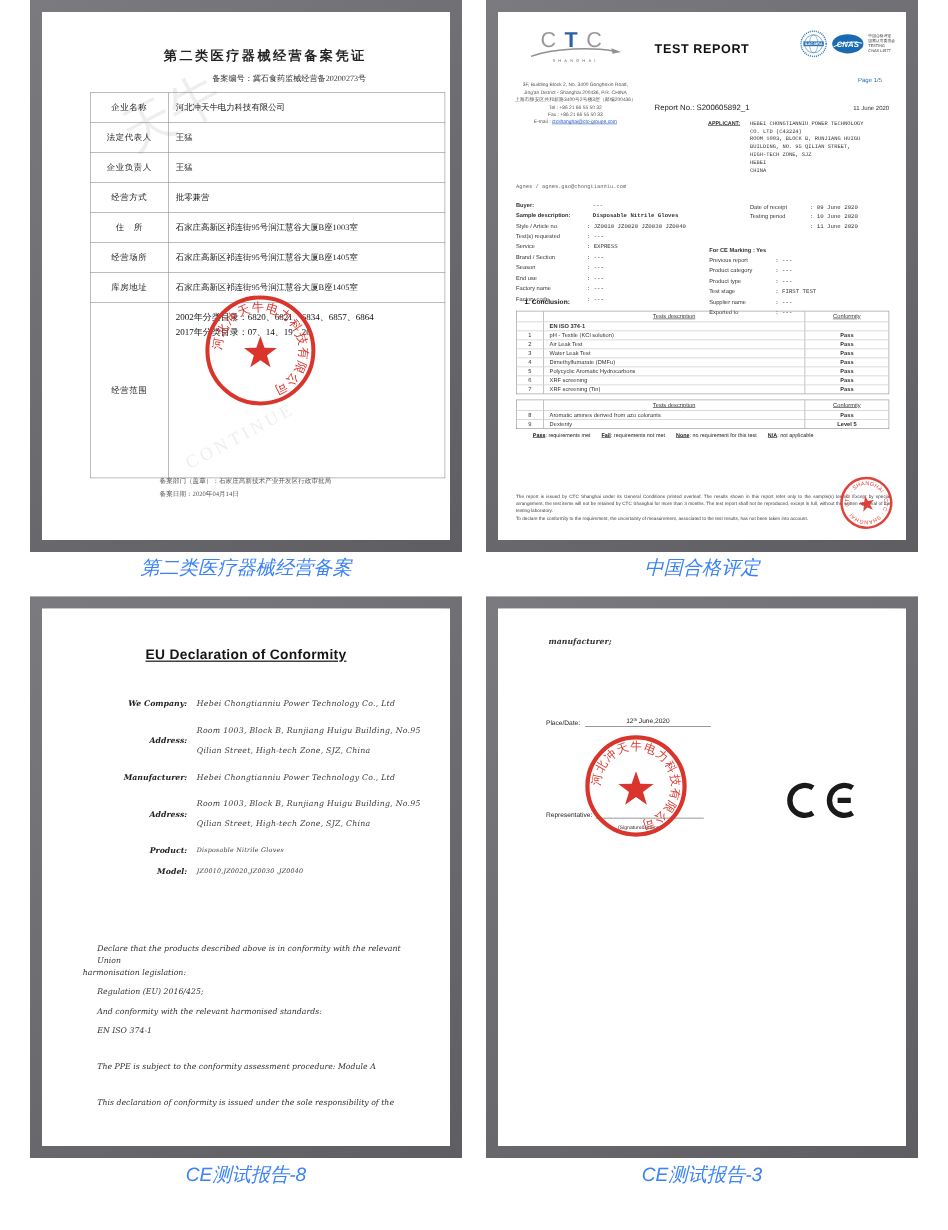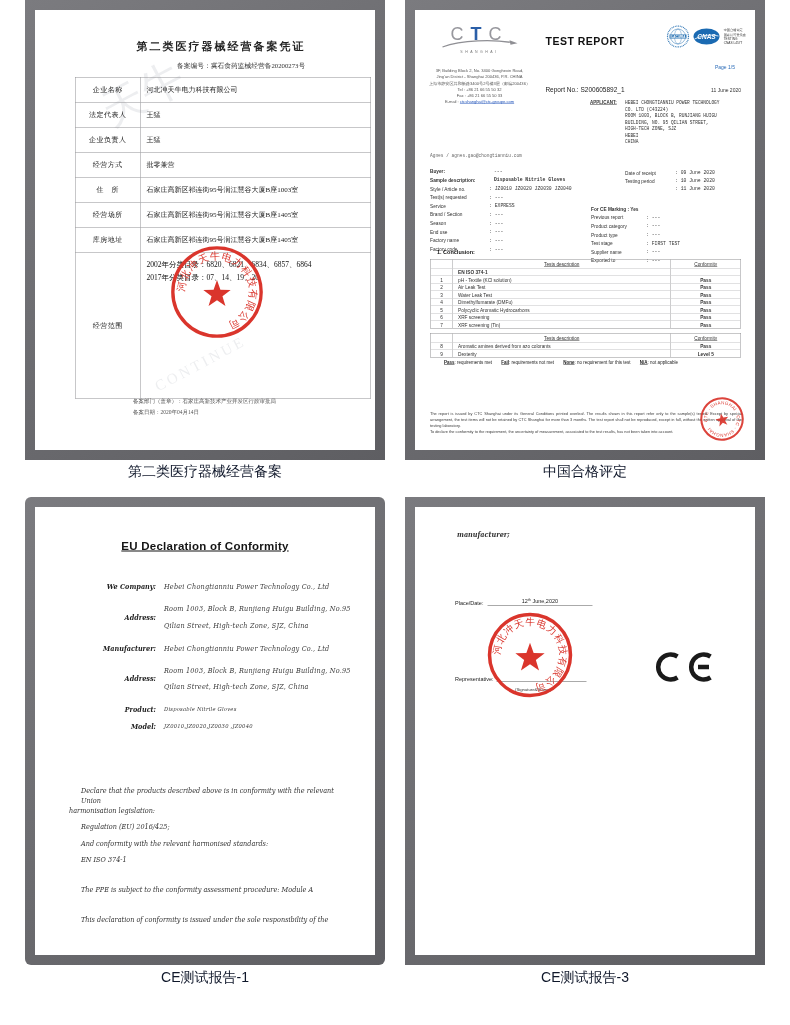--- a/index.html
+++ b/index.html
@@ -4,26 +4,26 @@
 <style>
   * { margin:0; padding:0; box-sizing:border-box; }
   html,body { width:790px; height:1025px; background:#ffffff; font-family:"Liberation Sans", sans-serif; position:relative; overflow:hidden; }
 
   .card { position:absolute; background:linear-gradient(145deg,#7b7b7f,#5e5e62); padding:10px; }
   .paper { position:relative; width:100%; height:100%; background:#fff; overflow:hidden; box-shadow:inset 0 0 10px rgba(0,0,0,.28); }
   .sheet { position:absolute; top:0; left:0; transform:scale(0.5); transform-origin:0 0; background:#fff; }
 
   #card1 { left:25px; top:0; width:360px; height:460px; }
   #card2 { left:405px; top:0; width:360px; height:460px; }
-  #card3 { left:25px; top:497px; width:360px; height:468px;border-radius:6px; }
+  #card3 { left:25px; top:497px; width:360px; height:468px; }
   #card4 { left:405px; top:497px; width:360px; height:468px; }
   .sheet-a { width:680px; height:880px; }
   .sheet-b { width:680px; height:896px; }
 
-  .caption { position:absolute; width:360px; text-align:center; font-size:14px; color:#0f172a; }
+  .caption { position:absolute; width:360px; text-align:center; font-size:16px; color:#3b82f6;font-style:italic; }
   #cap1 { left:25px; top:463px; } #cap2 { left:405px; top:463px; }
   #cap3 { left:25px; top:969px; } #cap4 { left:405px; top:969px; }
 
   
   .d1 { font-family:"Liberation Serif","DejaVu Serif",serif; color:#2a2a2a; }
   .d1-title { position:absolute; top:58px; left:70px; right:6px; text-align:center; font-size:22px; font-weight:bold; letter-spacing:4px; color:#222; }
   .d1-sub { position:absolute; top:102px; left:150px; right:6px; text-align:center; font-size:13.5px; color:#333; }
   .d1-table { position:absolute; left:80px; top:134px; width:592px; border-collapse:collapse; table-layout:fixed; }
   .d1-table td { border:1.5px solid #8f8f92; font-size:14px; color:#222; }
   .d1-label { width:130px; text-align:center; letter-spacing:1px; }
@@ -463,21 +463,21 @@
         <div class="p1b">harmonisation legislation:</div>
         <div class="gap">Regulation (EU) 2016/425;</div>
         <div class="gap">And conformity with the relevant harmonised standards:</div>
         <div class="gap">EN ISO 374-1</div>
         <div class="biggap">The PPE is subject to the conformity assessment procedure: Module A</div>
         <div class="biggap">This declaration of conformity is issued under the sole responsibility of the</div>
       </div>
     </div>
   </div>
 </div>
-<div class="caption" id="cap3">CE测试报告-1</div>
+<div class="caption" id="cap3">CE测试报告-8</div>
 
 <div class="card" id="card4">
   <div class="paper">
     <div class="sheet sheet-b">
       <div class="d4-manu">manufacturer;</div>
       <div class="d4-place">
         <span>Place/Date:</span>
         <span class="ulval"><span>12</span><sup style="font-size:7px;">th</sup><span> June,2020</span></span>
       </div>
       <div class="d4-rep">

